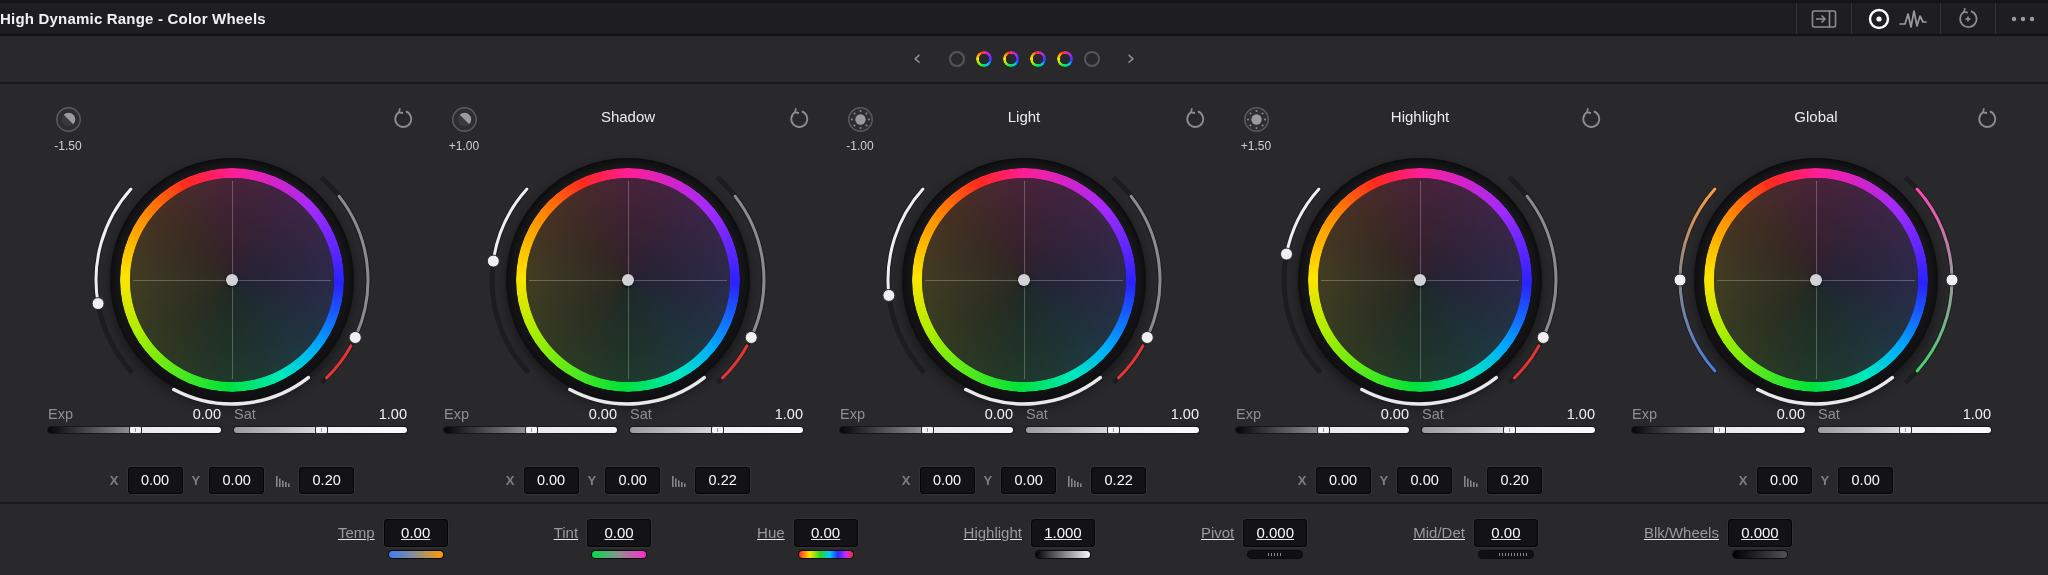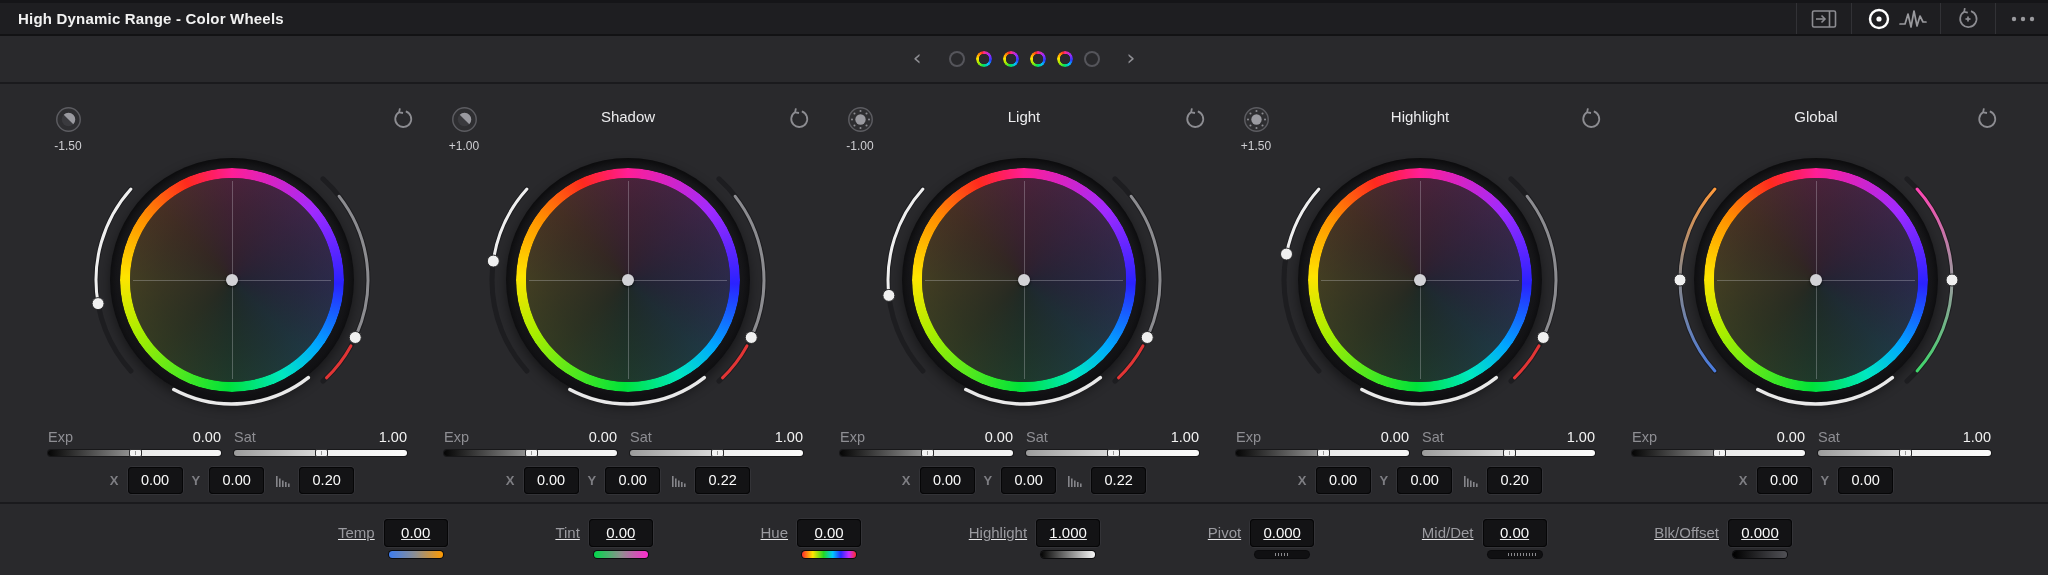--- a/index.html
+++ b/index.html
@@ -2,21 +2,21 @@
 <html><head>
 <meta charset="utf-8">
 <style>
   * { margin:0; padding:0; box-sizing:border-box; }
   html,body { width:2048px; height:575px; overflow:hidden; }
   body { background:#29292c; font-family:"Liberation Sans", sans-serif; color:#e8e8ea; }
 
   
   .titlebar { height:36px; background:#1e1e21; border-top:3px solid #151518; border-bottom:2px solid #121214;
               display:flex; align-items:center; position:relative; }
-  .titlebar-title { font-size:15px; font-weight:700; color:#f2f2f2; padding-left:18px; letter-spacing:.2px; }
+  .titlebar-title { font-size:15px; font-weight:700; color:#f2f2f2; letter-spacing:.2px; }
   .titlebar-icons { position:absolute; right:8px; top:0; bottom:0; display:flex; align-items:center; }
   .tb-sep { width:1px; height:31px; background:#323236; margin:0 10px; }
   .tb-btn { background:none; border:none; width:34px; height:31px; display:flex; align-items:center; justify-content:center; cursor:pointer; }
   .tb-btn svg { display:block; }
 
   
   .nav-row { height:48px; display:flex; align-items:center; justify-content:center; gap:13px; border-bottom:2px solid #1a1a1d; }
   .nav-chevron { background:none; border:none; color:#8e8e93; font-size:22px; line-height:1; padding:0 6px 3px 6px; cursor:pointer; font-family:"DejaVu Sans", sans-serif; }
   .dots { display:flex; gap:11px; margin:0 8px; }
   .dot { width:16px; height:16px; border-radius:50%; }
@@ -50,21 +50,21 @@
       radial-gradient(circle, rgba(30,30,34,.80) 0%, rgba(30,30,34,.55) 50%, rgba(30,30,34,.22) 100%),
       conic-gradient(from 0deg, #69264a, #532a60 45deg, #333266 92deg, #1f4a58 135deg,
         #1f4c30 182deg, #3d4c22 225deg, #5c5422 270deg, #643c24 315deg, #69264a 360deg); }
   .ch-v { position:absolute; left:50%; top:3px; bottom:3px; width:1px; background:rgba(225,225,235,.28); }
   .ch-h { position:absolute; top:50%; left:3px; right:3px; height:1px; background:rgba(225,225,235,.28); }
   .center-dot { position:absolute; left:50%; top:50%; width:12px; height:12px; margin:-6px 0 0 -6px; border-radius:50%;
                 background:#d2d2d6; box-shadow:0 1px 3px rgba(0,0,0,.7); cursor:pointer; }
   .arcs { position:absolute; inset:0; overflow:visible; }
 
   
-  .ctl-row { position:absolute; top:345px; left:0; right:0; display:flex; gap:13px; padding:0 23px 0 14px; }
+  .ctl-row { position:absolute; top:322px; left:0; right:0; display:flex; gap:13px; padding:0 23px 0 14px; }
   .mini { flex:1 1 0; }
   .mini-head { display:flex; justify-content:space-between; font-size:14.5px; }
   .mini-label { color:#8e8e93; }
   .mini-value { color:#f2f2f2; }
   .mini-track { position:relative; height:6px; border-radius:3px; margin-top:5px; box-shadow:0 0 0 1px #18181a; }
   .exp-track { background:linear-gradient(90deg, #050505 0%, #8f8f8f 47%, #e9e9e9 52%, #f6f6f6 100%); }
   .sat-track { background:linear-gradient(90deg, #9c9c9c 0%, #d6d6d6 47%, #f0f0f0 52%, #fbfbfb 100%); }
   .mini-handle { position:absolute; left:50%; top:-1px; width:13px; height:8px; margin-left:-6px; border-radius:2px;
                  background:#f4f4f4; border:1px solid #2c2c2e; }
   .mini-handle:after { content:""; position:absolute; left:5px; top:1px; bottom:1px; width:1px; background:#9a9a9a; }
@@ -599,19 +599,19 @@
     </div>
   </div>
     <div class="footer-item">
     <span class="footer-label">Mid/Det</span>
     <div class="fcol">
       <div class="fbox"><span>0.00</span></div>
       <div class="fswatch sw-middet"></div>
     </div>
   </div>
     <div class="footer-item">
-    <span class="footer-label">Blk/Offset</span>
+    <span class="footer-label">Blk/Wheels</span>
     <div class="fcol">
       <div class="fbox"><span>0.000</span></div>
       <div class="fswatch sw-blkoffset"></div>
     </div>
   </div>
   </div>
 
 </body></html>

